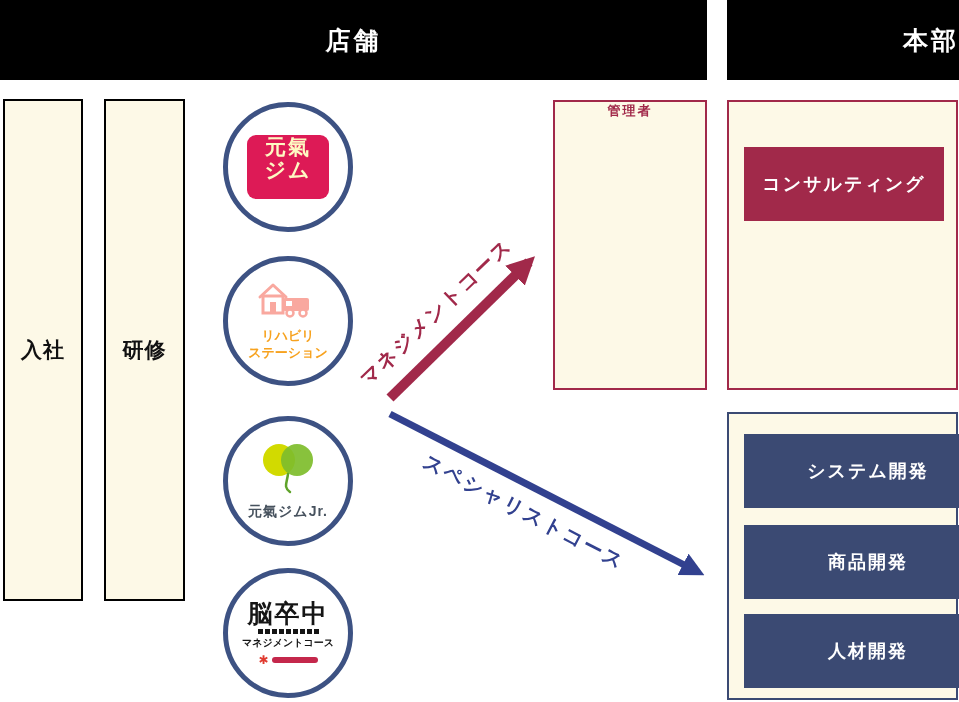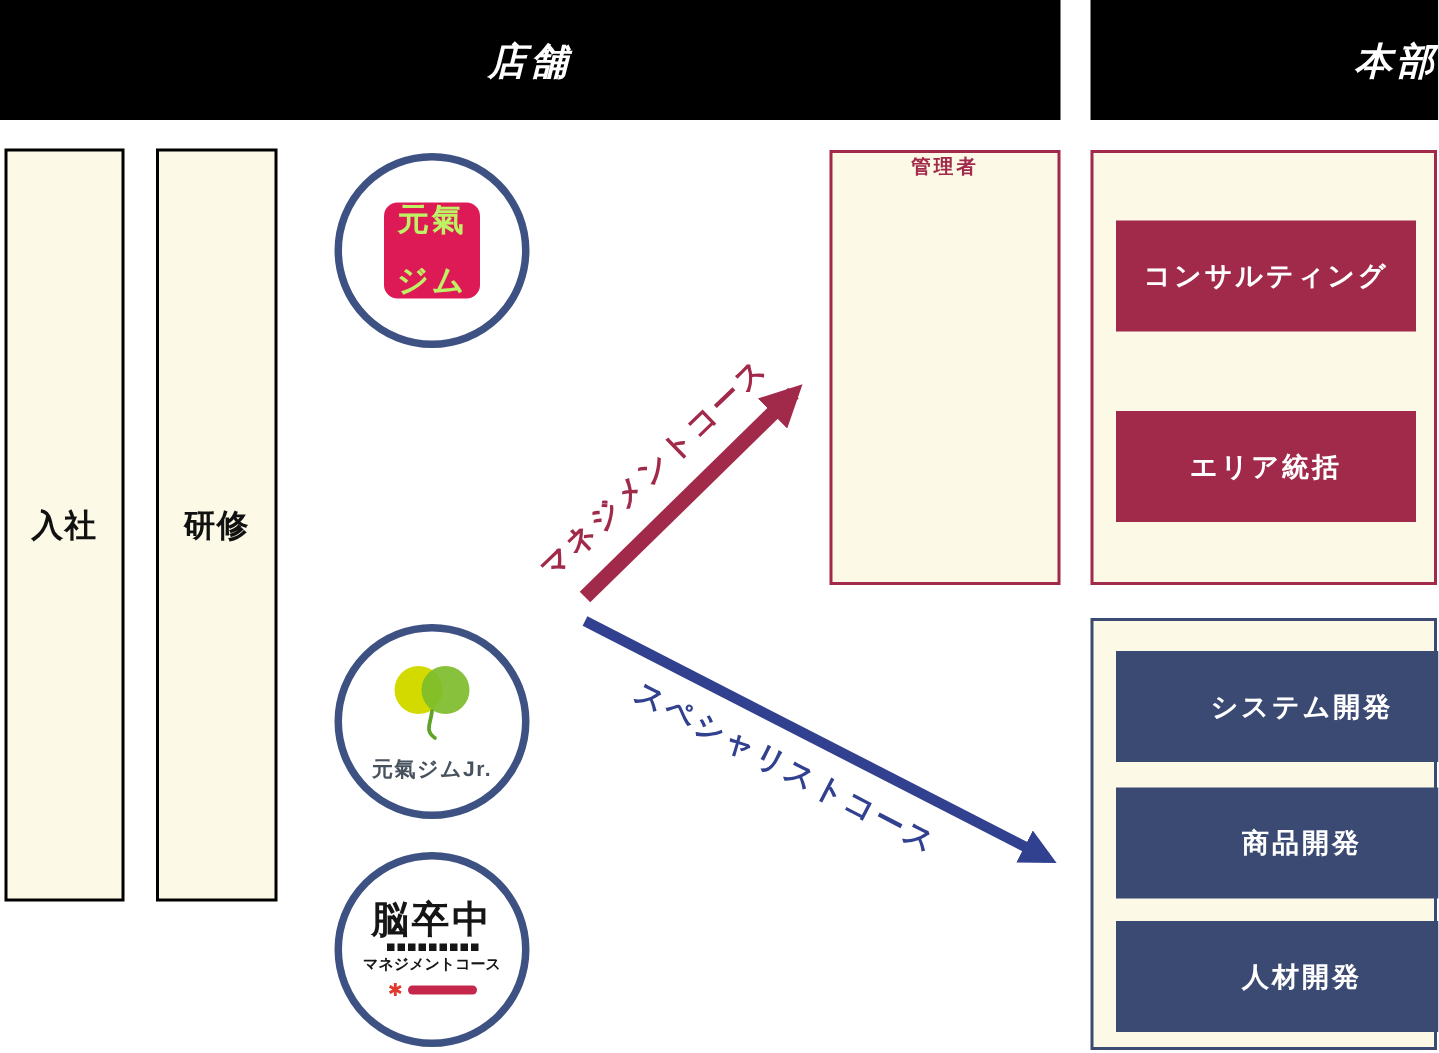--- a/index.html
+++ b/index.html
@@ -4,43 +4,43 @@
 <style>
   html,body{margin:0;padding:0;background:#ffffff;}
   .canvas{
     position:relative;width:959px;height:702px;background:#ffffff;overflow:hidden;
     font-family:"Liberation Sans","DejaVu Sans",sans-serif;
   }
   
   .hdr{
     position:absolute;top:0;height:80px;background:#000000;color:#ffffff;
     display:flex;align-items:center;justify-content:center;
-    font-weight:bold;font-size:25px;letter-spacing:3px;font-style:italic;
+    font-weight:bold;font-size:25px;letter-spacing:3px;
   }
   .hdr-stores{left:0;width:707px;}
   .hdr-hq{left:727px;width:232px;justify-content:flex-end;}
   
   .col{
     position:absolute;top:99px;height:502px;background:#FDF9E7;
     border:2px solid #000000;box-sizing:border-box;
     display:flex;align-items:center;justify-content:center;
     font-weight:bold;font-size:21px;color:#111111;letter-spacing:1px;
   }
   .col1{left:3px;width:80px;}
   .col2{left:104px;width:81px;}
   
   .circle{
     position:absolute;left:223px;width:130px;height:130px;border-radius:50%;
     border:5px solid #3D5283;background:#ffffff;box-sizing:border-box;
     display:flex;flex-direction:column;align-items:center;justify-content:center;
   }
   .c1{top:102px}.c2{top:256px}.c3{top:416px}.c4{top:568px}
   .genki-badge{
-    width:64px;height:64px;background:#DD1A56;border-radius:9px;color:#bef264;
-    display:flex;flex-direction:column;align-items:center;justify-content:space-between;
+    width:82px;height:64px;background:#DD1A56;border-radius:9px;color:#fef9c3;
+    display:flex;flex-direction:column;align-items:center;justify-content:flex-start;
     font-weight:bold;font-size:21px;line-height:1.1;letter-spacing:2px;
   }
   .rehab-text{color:#F7A21E;font-weight:bold;font-size:13px;line-height:1.3;text-align:center;margin-top:2px;}
   .jr-label{color:#47525E;font-weight:bold;font-size:14px;margin-top:2px;letter-spacing:1px;}
   .stroke-title{font-size:25px;font-weight:900;color:#151515;letter-spacing:2px;line-height:1;}
   .stroke-boxes{display:flex;gap:2px;margin:3px 0 2px 0;}
   .stroke-boxes span{width:5px;height:5px;background:#151515;display:block;}
   .stroke-sub{font-size:10px;font-weight:900;color:#151515;letter-spacing:0px;}
   .stroke-mark-row{display:flex;align-items:center;gap:3px;margin-top:4px;}
   .stroke-star{color:#E03A2F;font-size:12px;line-height:1;font-weight:bold;}
@@ -88,20 +88,37 @@
     <span>研修</span>
   </div>
 
   <div class="circle c1">
     <div class="genki-badge">
       <span>元氣</span>
       <span>ジム</span>
     </div>
   </div>
 
+  <div class="circle c2">
+    <span>
+      <svg width="66" height="42" viewBox="0 0 66 42">
+        <path d="M5,17 L18,5 L31,17" fill="none" stroke="#F9A89F" stroke-width="3" stroke-linecap="round" stroke-linejoin="round"></path>
+        <rect x="8" y="16" width="20" height="17" fill="#ffffff" stroke="#F9A89F" stroke-width="3"></rect>
+        <rect x="15" y="22" width="6" height="11" fill="#F9A89F"></rect>
+        <rect x="28" y="18" width="26" height="13" rx="2" fill="#F9A89F"></rect>
+        <rect x="31" y="21" width="6" height="5" fill="#ffffff"></rect>
+        <circle cx="35" cy="33" r="3.5" fill="#ffffff" stroke="#F9A89F" stroke-width="2.5"></circle>
+        <circle cx="48" cy="33" r="3.5" fill="#ffffff" stroke="#F9A89F" stroke-width="2.5"></circle>
+      </svg>
+    </span>
+    <div class="rehab-text">
+      <div>リハビリ</div>
+      <div>ステーション</div>
+    </div>
+  </div>
 
   <div class="circle c3">
     <span>
       <svg width="74" height="56" viewBox="0 0 74 56">
         <circle cx="28" cy="19" r="16" fill="#D2DA00"></circle>
         <circle cx="46" cy="19" r="16" fill="#7EBD2B" fill-opacity="0.92"></circle>
         <path d="M37,33 C36,42 32,46 39,51" fill="none" stroke="#5FA32A" stroke-width="2.5" stroke-linecap="round"></path>
       </svg>
     </span>
     <div class="jr-label">元氣ジムJr.</div>
@@ -141,21 +158,20 @@
   </svg>
   <div class="course-label label-mgmt">マネジメントコース</div>
   <div class="course-label label-spec">スペシャリストコース</div>
 
   <div class="panel manager-box">
     <span>管理者</span>
   </div>
 
   <div class="panel hq-top">
     <div class="btn btn-crimson b1">コンサルティング</div>
-    <div class="btn btn-crimson b2">エリア統括</div>
   </div>
 
   <div class="panel hq-bottom">
     <div class="btn btn-navy b1">システム開発</div>
     <div class="btn btn-navy b2">商品開発</div>
     <div class="btn btn-navy b3">人材開発</div>
   </div>
 
 </div>
 

